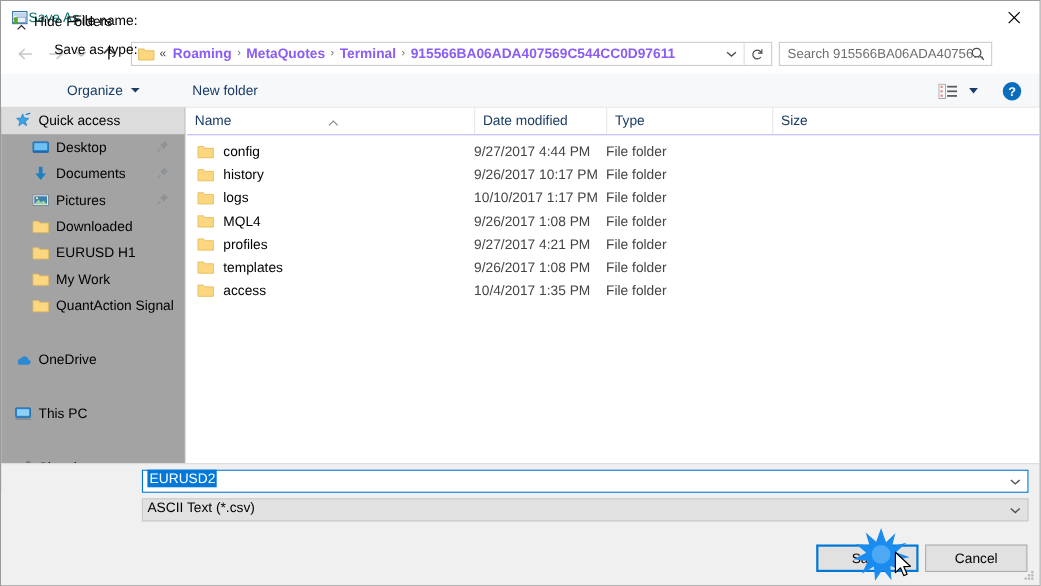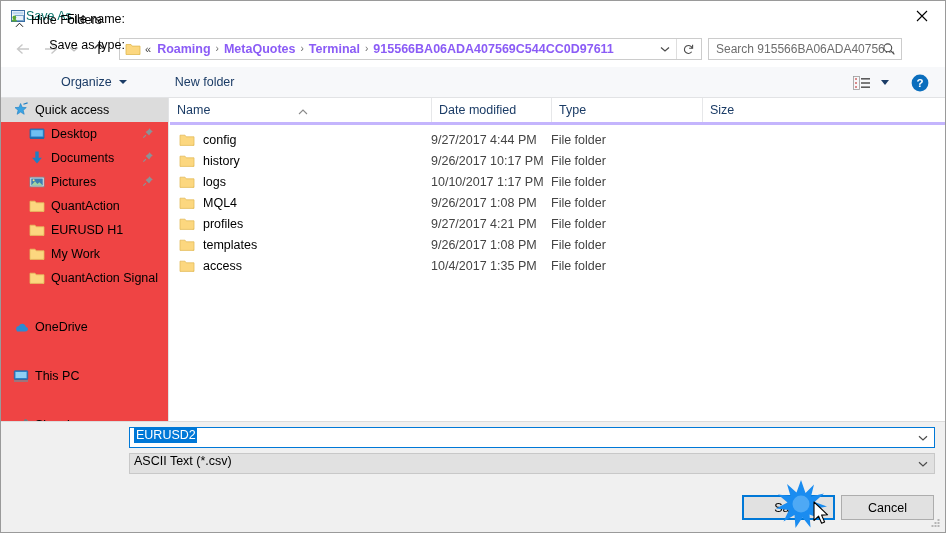--- a/index.html
+++ b/index.html
@@ -201,21 +201,21 @@
     margin-right: 16px;
     width: 18px; height: 18px;
   }
 
   
   .sidebar {
     position: absolute;
     left: 0; top: 97px;
     width: 168px;
     height: 350px;
-    background: #ef4444;
+    background: #a3a3a3;
     border-right: 1px solid #e2e3e5;
     box-sizing: border-box;
     overflow: hidden;
   }
   .sb-item {
     height: 24px;
     display: flex;
     align-items: center;
     position: relative;
     font-size: 12.5px;
@@ -243,21 +243,21 @@
   .filelist {
     position: absolute;
     left: 169px; top: 97px;
     width: 775px;
     height: 323px;
     background: #ffffff;
     overflow: hidden;
   }
   .col-head {
     height: 24px;
-    border-bottom: 3px solid #c4b5fd;
+    border-bottom: 1px solid #c4b5fd;
     position: relative;
     background: #ffffff;
   }
   .ch {
     position: absolute;
     top: 0;
     height: 24px;
     line-height: 24px;
     font-size: 12.5px;
     color: #1b3c66;
@@ -581,21 +581,21 @@
       </span>
     </div>
 
     <div class="sb-item indent-1">
       <span class="sb-ico">
         <svg width="16" height="14" viewBox="0 0 16 14">
           <path d="M1 2.2h5l1.2 1.6H15v8.6H1z" fill="#fcd77f" stroke="#e3bd5d" stroke-width="0.8"></path>
           <path d="M13.2 12.4h1.6v-1.5z" fill="#e8c260"></path>
         </svg>
       </span>
-      <span class="sb-label">QuantAction</span>
+      <span class="sb-label">Downloaded</span>
     </div>
 
     <div class="sb-item indent-1">
       <span class="sb-ico">
         <svg width="16" height="14" viewBox="0 0 16 14">
           <path d="M1 2.2h5l1.2 1.6H15v8.6H1z" fill="#fcd77f" stroke="#e3bd5d" stroke-width="0.8"></path>
           <path d="M13.2 12.4h1.6v-1.5z" fill="#e8c260"></path>
         </svg>
       </span>
       <span class="sb-label">EURUSD H1</span>

